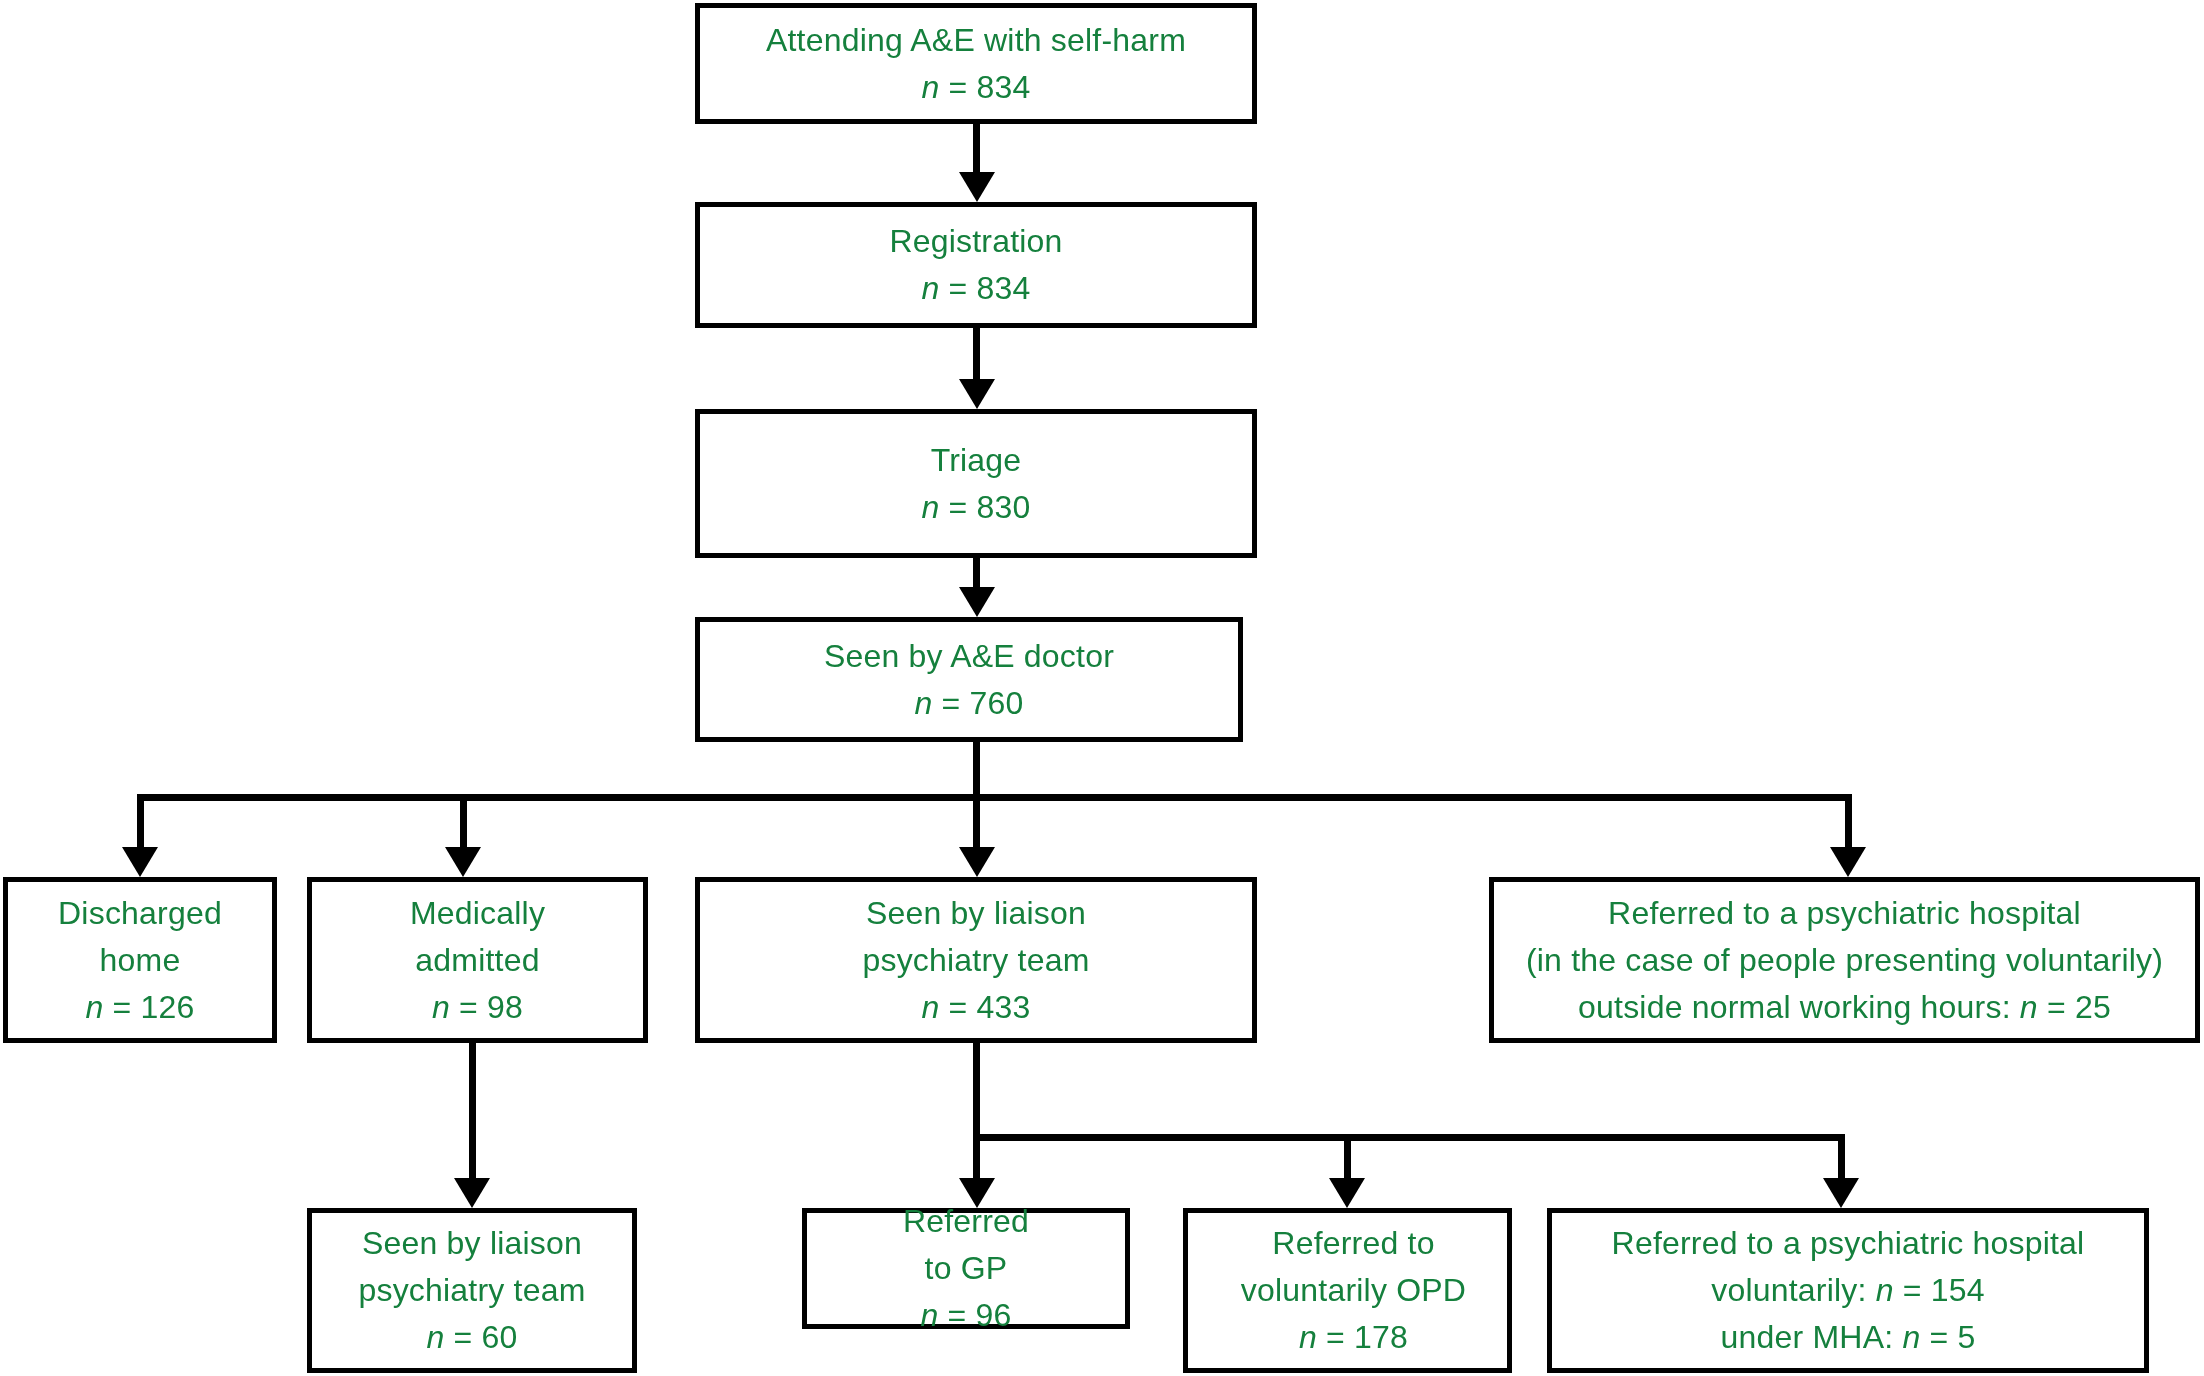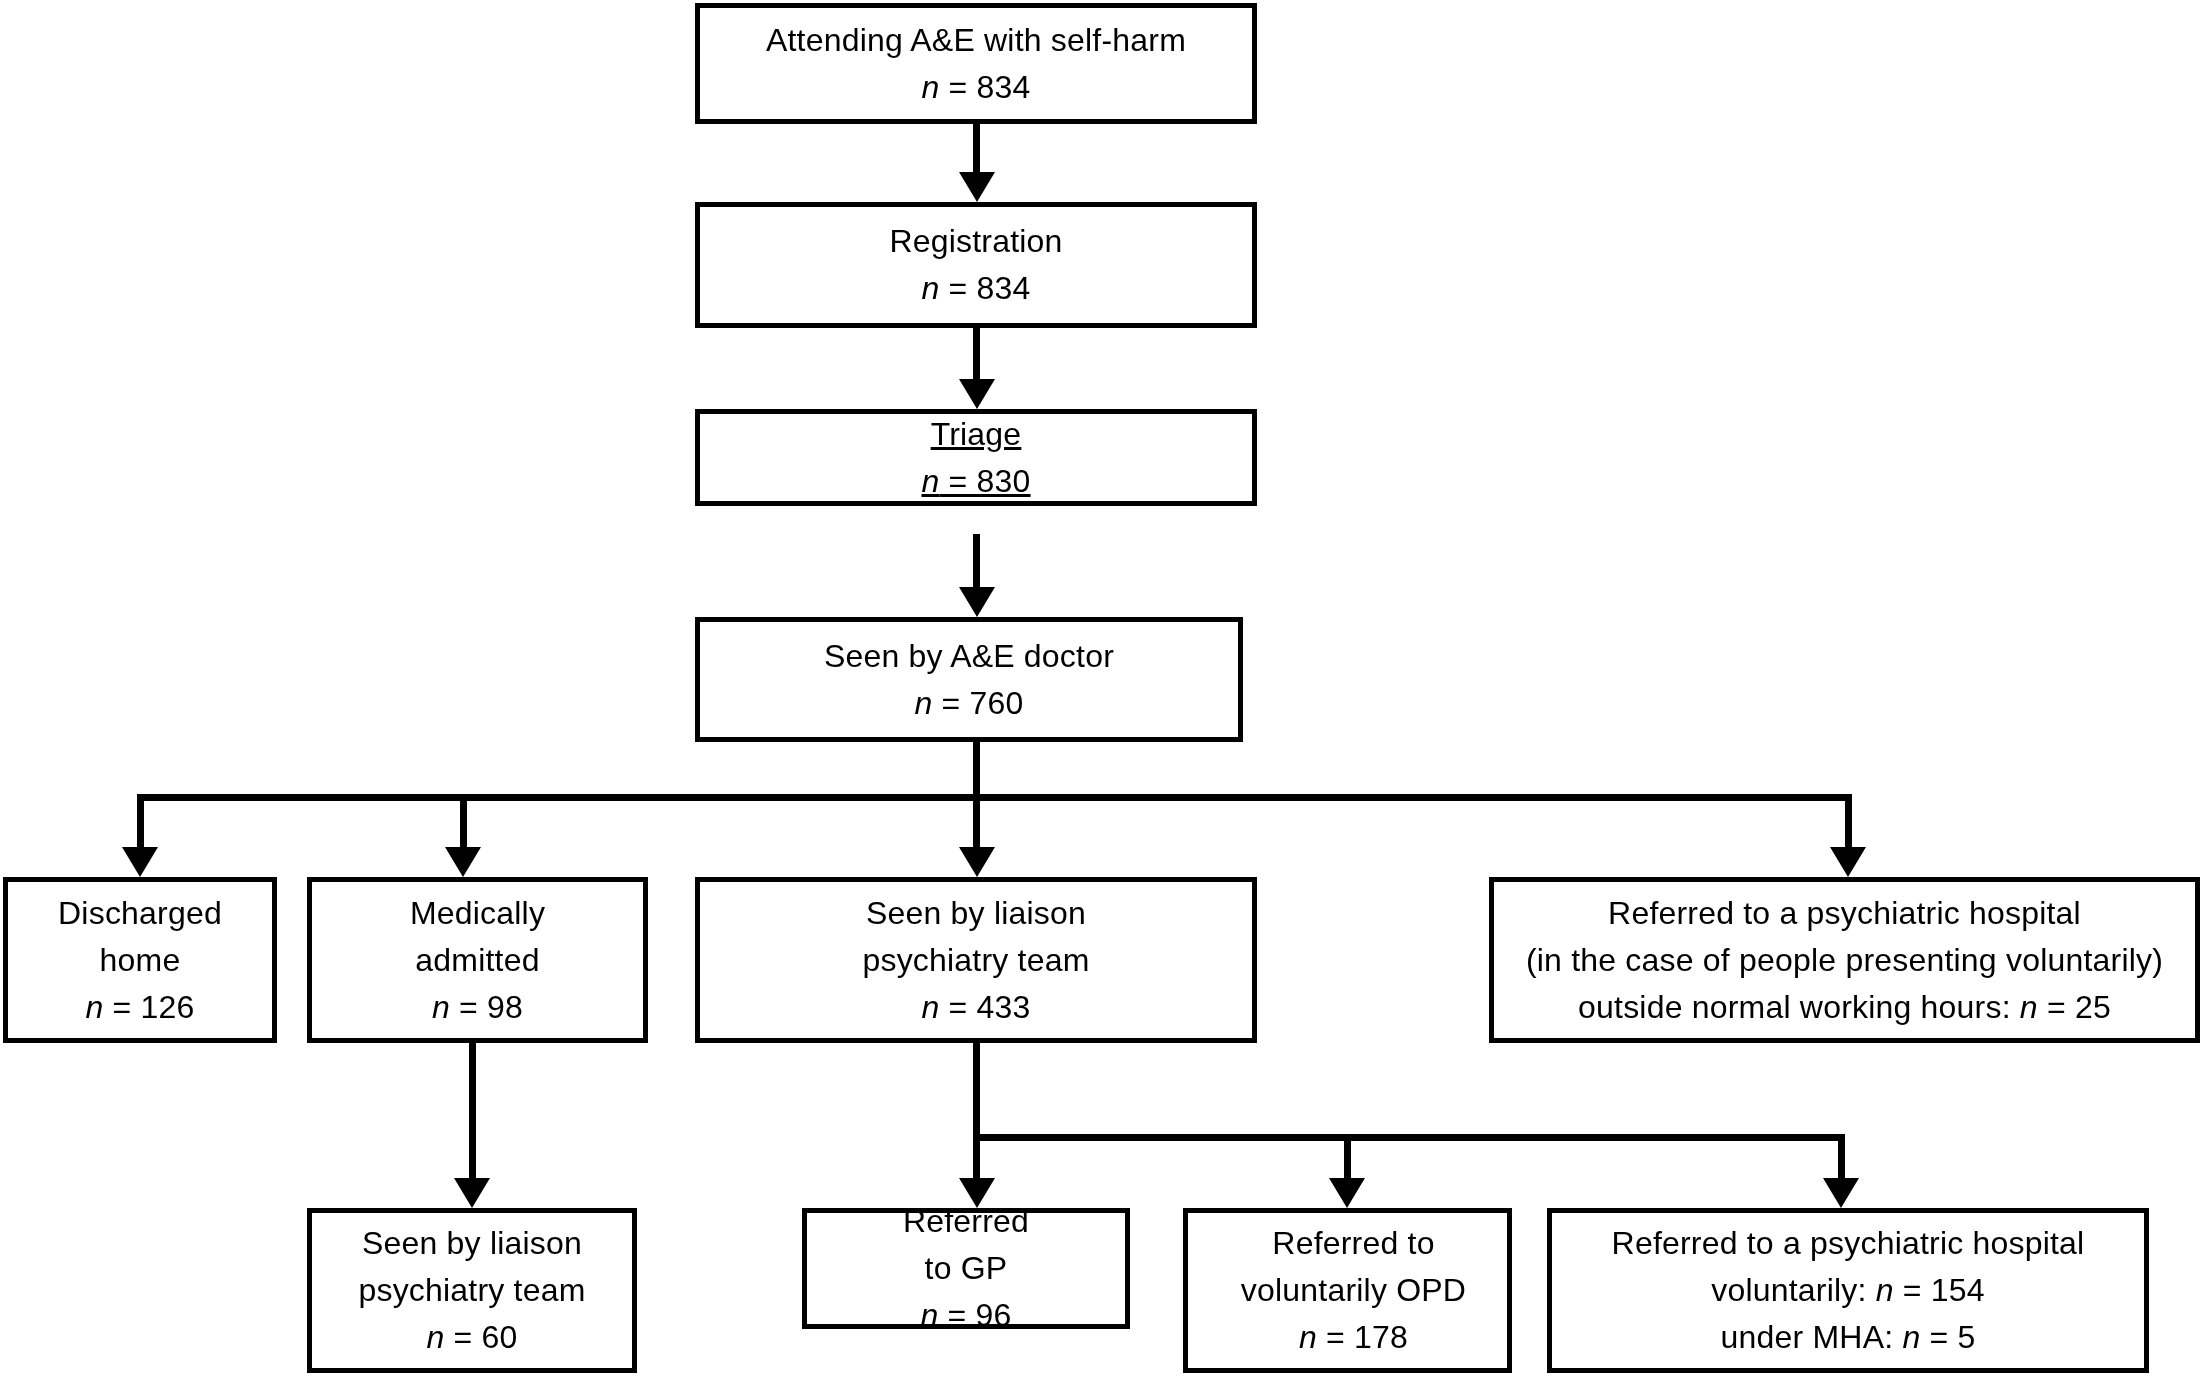--- a/index.html
+++ b/index.html
@@ -1,19 +1,19 @@
 <!DOCTYPE html>
 <html><head>
 <meta charset="utf-8">
 <style>
   html,body{margin:0;padding:0;background:#ffffff;}
   .canvas{
     position:relative;width:2204px;height:1376px;background:#ffffff;overflow:hidden;
     font-family:"Liberation Sans","DejaVu Sans",sans-serif;
-    color:#000000;
+    color:#15803d;
     border-radius:28px;
   }
   .box{
     position:absolute;box-sizing:border-box;border:5px solid #000;background:#fff;
     display:flex;flex-direction:column;justify-content:center;align-items:center;
     text-align:center;font-size:32px;line-height:47px;letter-spacing:0.2px;
   }
   .line{white-space:nowrap;}
   .it{font-style:italic;}
   .shaft{position:absolute;background:#000;}
@@ -57,21 +57,21 @@
   <div class="box" style="left:695px;top:3px;width:562px;height:121px;">
     <div class="line">Attending A&amp;E with self-harm</div>
     <div class="line"><span class="it">n</span><span>&nbsp;=&nbsp;834</span></div>
   </div>
 
   <div class="box" style="left:695px;top:202px;width:562px;height:126px;text-align:right;">
     <div class="line">Registration</div>
     <div class="line"><span class="it">n</span><span>&nbsp;=&nbsp;834</span></div>
   </div>
 
-  <div class="box" style="left:695px;top:409px;width:562px;height:97px;text-decoration:underline;">
+  <div class="box" style="left:695px;top:409px;width:562px;height:149px;">
     <div class="line">Triage</div>
     <div class="line"><span class="it">n</span><span>&nbsp;=&nbsp;830</span></div>
   </div>
 
   <div class="box" style="left:695px;top:617px;width:548px;height:125px;">
     <div class="line">Seen by A&amp;E doctor</div>
     <div class="line"><span class="it">n</span><span>&nbsp;=&nbsp;760</span></div>
   </div>
 
   <div class="box" style="left:3px;top:877px;width:274px;height:166px;">

